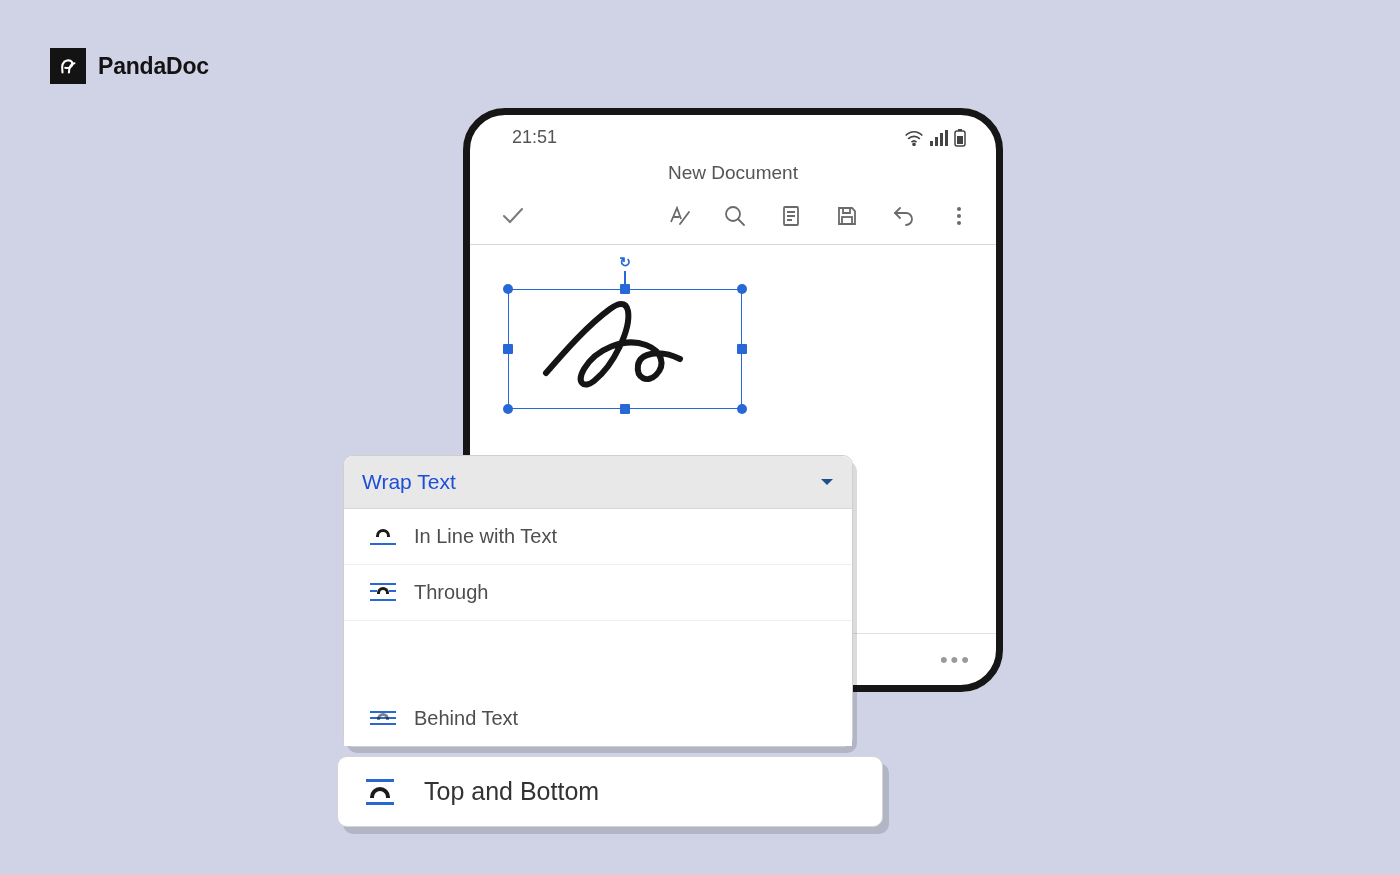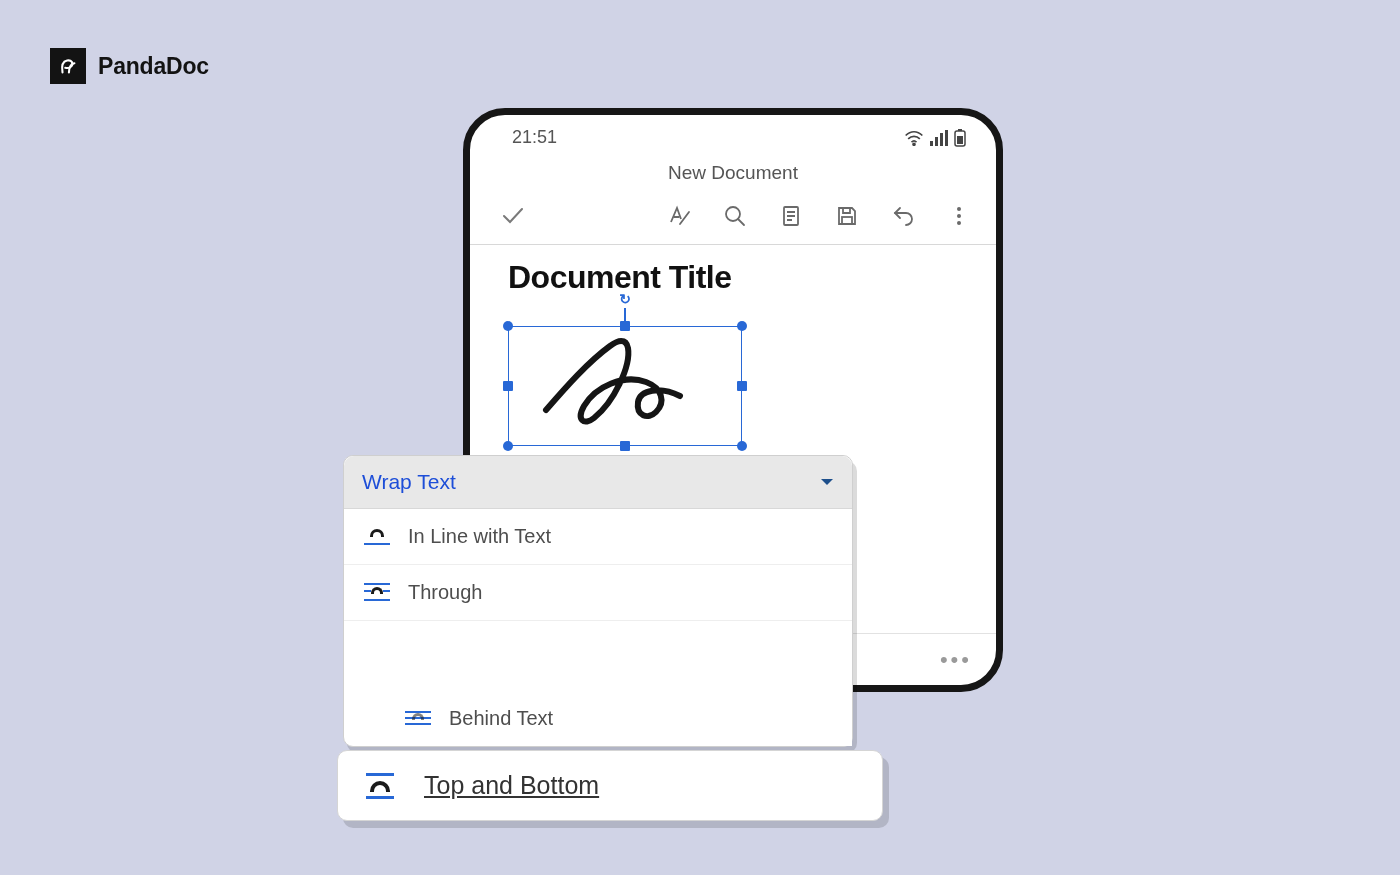--- a/index.html
+++ b/index.html
@@ -149,41 +149,41 @@
     background:#e8e8e8;
     padding:14px 18px;
     display:flex; align-items:center; justify-content:space-between;
     border-radius:10px 10px 0 0;
     border-bottom:1px solid #d8d8d8;
   }
   .panel-header-title { color:#1d4ed8; font-size:21px; font-weight:500; }
   .panel-header-caret { color:#1d4f8b; }
   .menu-item {
     display:flex; align-items:center; gap:18px;
-    padding:16px 20px;
+    padding:16px 26px;
     border-bottom:1px solid #eee;
     color:#4e4e4e; font-size:20px;
     cursor:pointer;
     background:#fff;
     text-align:center;
   }
-  .menu-item:last-child{border-bottom:none;margin-left:41px;}
+  .menu-item:last-child{border-bottom:none;}
   .menu-icon { width:26px; height:20px; flex:0 0 26px; position:relative; }
 
   .hl-item {
     position:absolute;
-    top:294px; left:-7px;
+    top:300px; left:-7px;
     width:546px;
     background:#fff;
     border:1px solid #d5d5d5;
     border-radius:10px;
     padding:20px 24px;
     display:flex; align-items:center; gap:26px;
     box-shadow: 6px 7px 0px rgba(0,0,0,0.14);
-    color:#333; font-size:25px;text-decoration:underline;
+    color:#333; font-size:25px;
   }
   .hl-icon { width:36px; height:26px; flex:0 0 36px; position:relative; }
 
   
   .wi-line { position:absolute; background:#2868d6; height:2px; }
   .wi-arc  { position:absolute; border:3px solid #1b1b1b; border-bottom:none; border-radius:10px 10px 0 0; }
 
 </style>
 </head>
 <body>
@@ -266,21 +266,20 @@
     <div class="tb-btn">
       <svg viewBox="0 0 24 24" fill="#6a6a6a">
           <circle cx="12" cy="5" r="2"></circle>
           <circle cx="12" cy="12" r="2"></circle>
           <circle cx="12" cy="19" r="2"></circle>
         </svg>
     </div>
   </div>
 
   <div class="doc">
-    <div class="doc-heading">Document Title</div>
 
     <div class="sel-wrap">
       <div class="sel-rotate">↻</div>
       <div class="sel-stem"></div>
       <div class="sel-box"></div>
       <div class="handle c h-tl"></div>
       <div class="handle c h-tr"></div>
       <div class="handle c h-bl"></div>
       <div class="handle c h-br"></div>
       <div class="handle sq h-t"></div>

